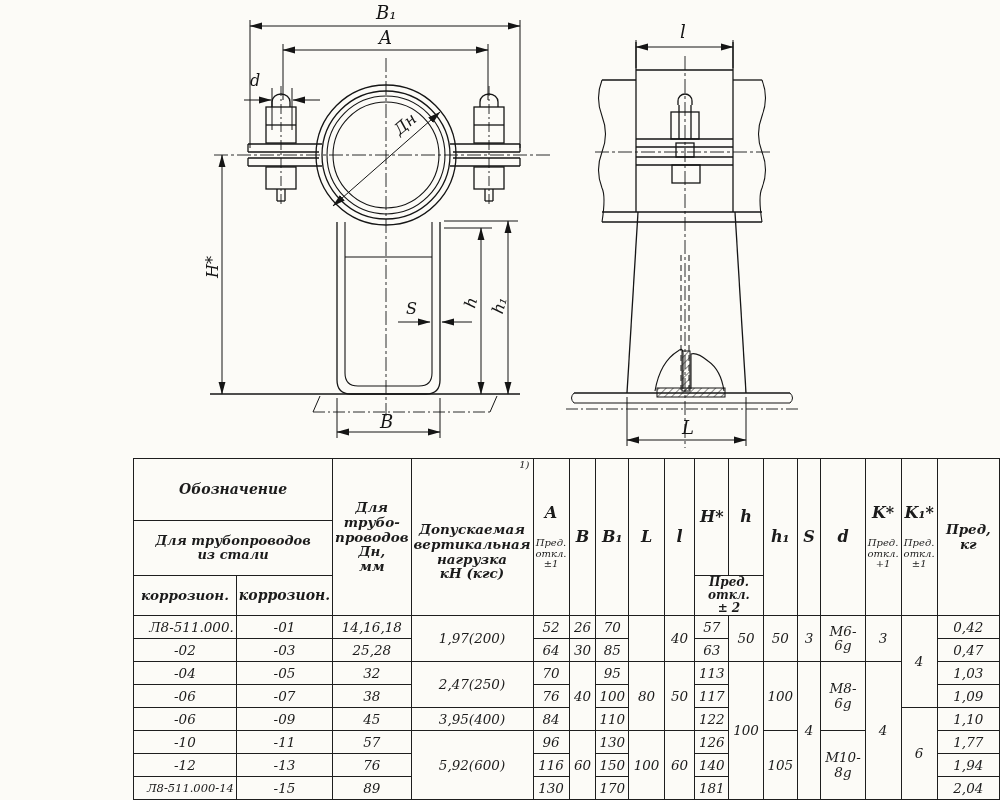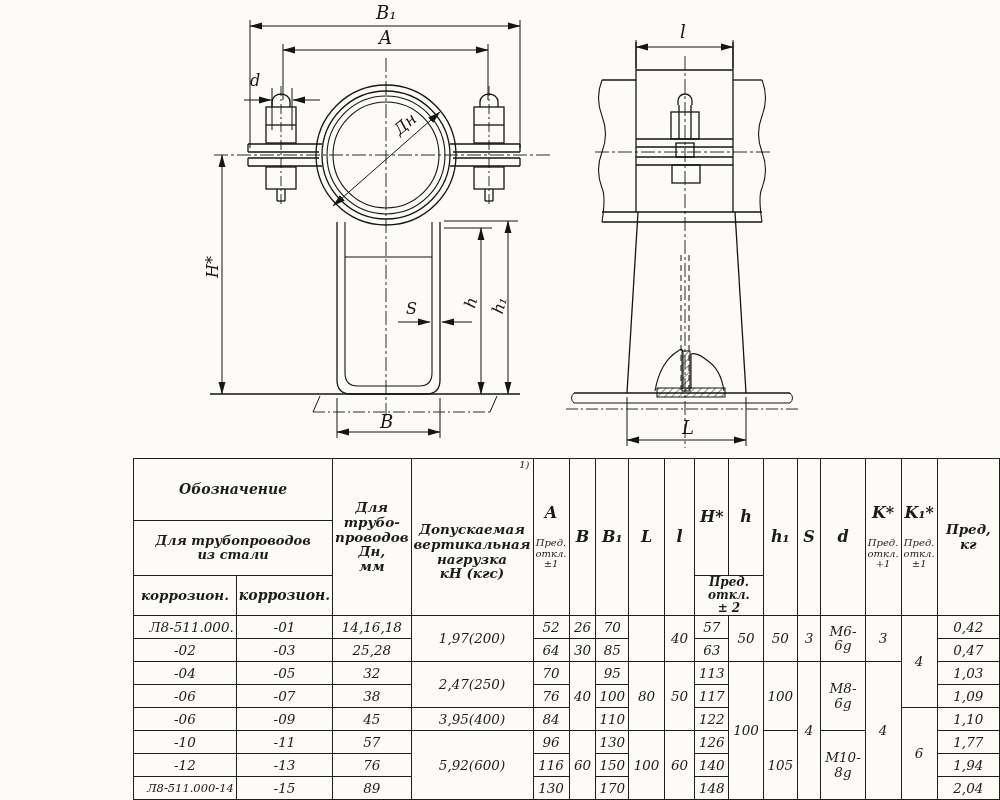--- a/index.html
+++ b/index.html
@@ -375,17 +375,17 @@
     <td class="num">140</td>
     <td class="num">1,94</td>
   </tr>
 
   <tr style="height:23px">
     <td class="des" style="text-align:right;padding-left:2px;font-size:11.5px">Л8-511.000-14</td>
     <td class="des">-15</td>
     <td class="num">89</td>
     <td class="num">130</td>
     <td class="num">170</td>
-    <td class="num">148</td>
+    <td class="num">181</td>
     <td class="num">2,04</td>
   </tr>
 </tbody>
   </table>
 
 </body></html>

